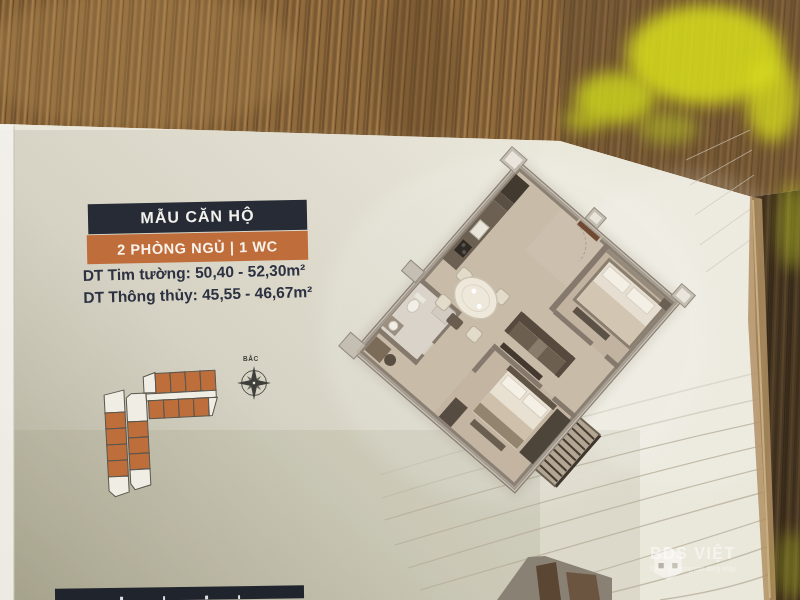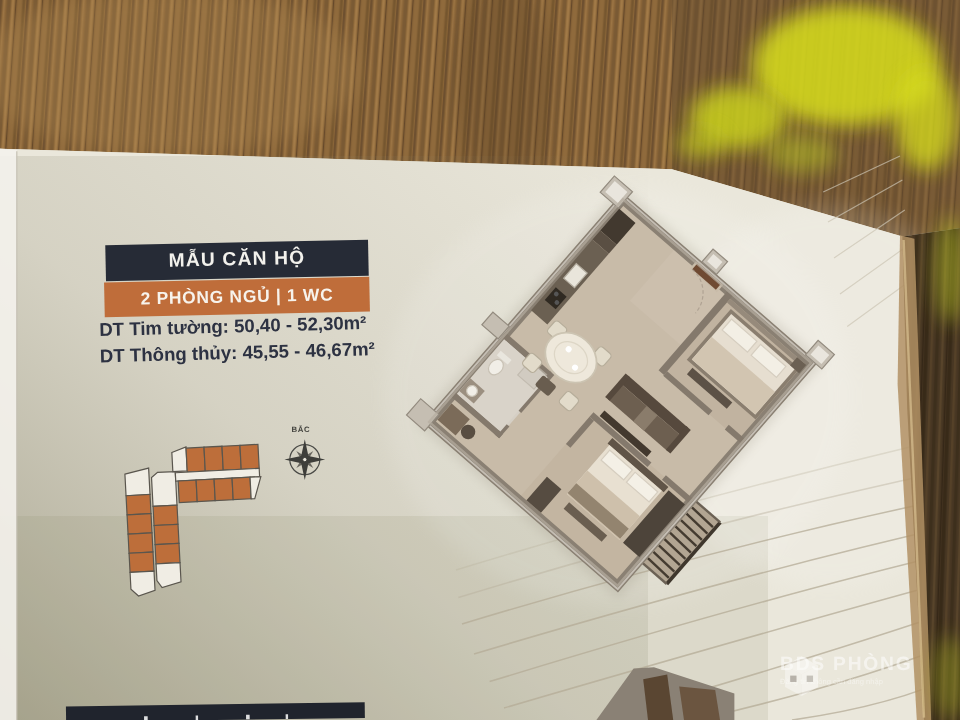--- a/index.html
+++ b/index.html
@@ -323,18 +323,18 @@
 
 <div class="abs watermark">
   <svg width="36" height="36" viewBox="0 0 34 34">
     <polygon points="17,2 30,9 17,16 4,9" fill="rgba(255,255,255,.55)"></polygon>
     <polygon points="4,9 17,16 17,33 4,26" fill="rgba(255,255,255,.45)"></polygon>
     <polygon points="30,9 17,16 17,33 30,26" fill="rgba(255,255,255,.55)"></polygon>
     <rect x="8" y="17" width="5" height="5" fill="rgba(90,80,70,.45)"></rect>
     <rect x="21" y="17" width="5" height="5" fill="rgba(90,80,70,.35)"></rect>
   </svg>
   <div class="wm-text">
-    <span class="wm-brand">BDS PHÒNG</span>
+    <span class="wm-brand">BDS VIỆT</span>
     <span class="wm-tagline">Đăng tin không cần đăng nhập</span>
   </div>
 </div>
 
 </div>
 
 </body></html>

